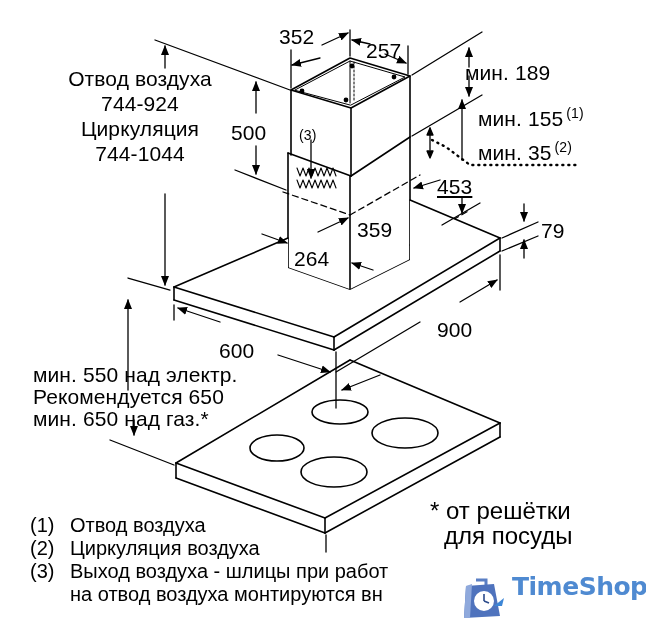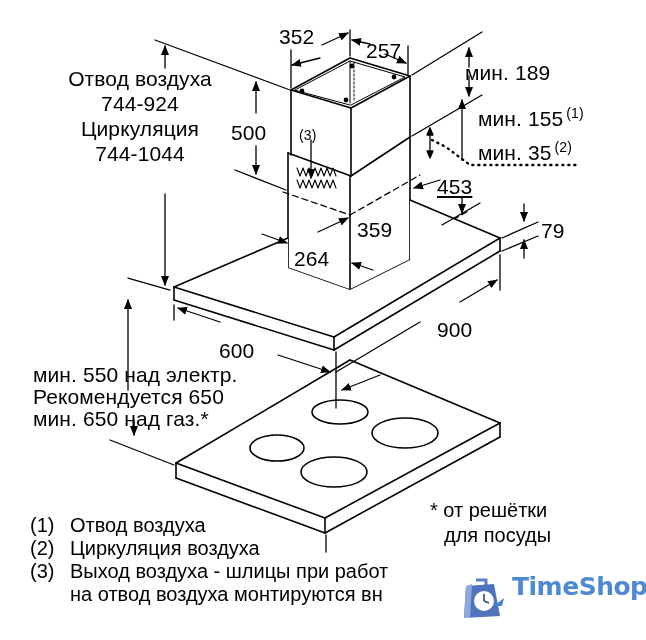--- a/index.html
+++ b/index.html
@@ -6,21 +6,21 @@
   body { width: 646px; height: 640px; position: relative; overflow: hidden;
          font-family: "Liberation Sans", sans-serif; color: #000; }
   #canvas { position: absolute; left: 0; top: 0; }
   .lbl { position: absolute; font-size: 21px; line-height: 1; white-space: nowrap; letter-spacing: 0.1px; }
   .c { text-align: center; }
   .sup { font-size: 14px; position: relative; top: -8px; margin-left: 3px; }
   .small { font-size: 14px; }
   .legend { position: absolute; left: 30px; top: 514px; font-size: 20px; line-height: 23px; }
   .legend .row { display: flex; white-space: nowrap; }
   .legend .num { width: 40px; }
-  .note { position: absolute; left: 430px; top: 498px; font-size: 20px; line-height: 25px; }
+  .note { position: absolute; left: 430px; top: 498px; font-size: 24px; line-height: 25px; }
   .logo { position: absolute; left: 460px; top: 572px; display: flex; align-items: flex-start; }
   .logo-text { font-size: 25px; font-weight: bold; color: #4f8ad1; margin-left: 4px; font-family: "DejaVu Sans", sans-serif; letter-spacing: -0.5px; }
   .cut { position: absolute; left: 448px; top: 560px; width: 14px; height: 60px; background: #fff; }
 </style>
 </head>
 <body>
 
 <svg id="canvas" width="646" height="640" viewBox="0 0 646 640" xmlns="http://www.w3.org/2000/svg">
   <defs>
     <marker id="arr" markerWidth="10" markerHeight="10" refX="9" refY="5" orient="auto" markerUnits="userSpaceOnUse">

